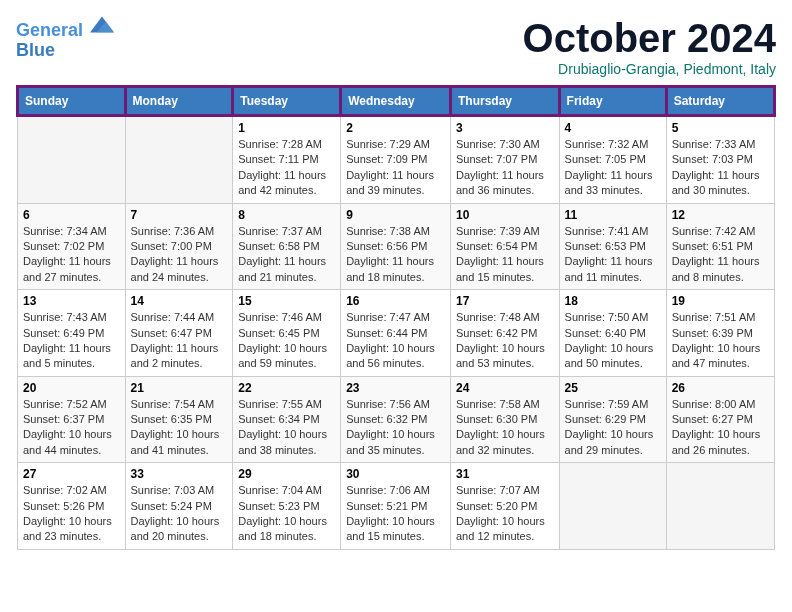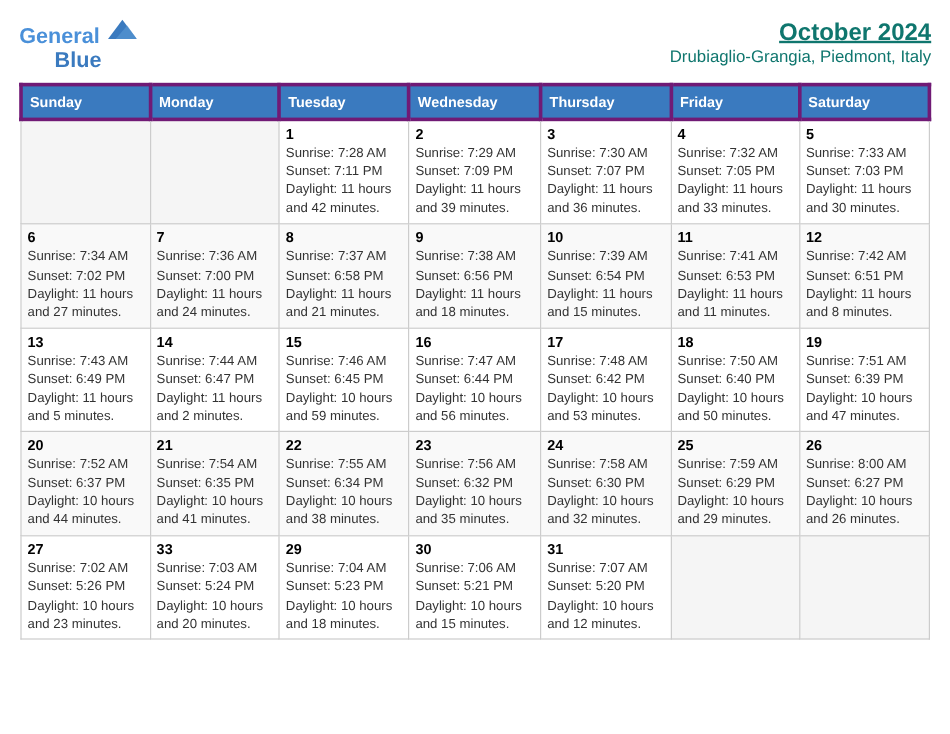--- a/index.html
+++ b/index.html
@@ -18,38 +18,36 @@
     }
     .logo {
       display: flex;
       align-items: center;
     }
     .logo-text {
       font-size: 18px;
       font-weight: bold;
       color: #333;
       line-height: 1.1;
-      text-align: center;
     }
     .logo-text span {
       color: #4a90d9;
     }
     .logo-icon {
       width: 24px;
       height: 20px;
       margin-left: 2px;
     }
     .title-section {
       text-align: right;
     }
     .month-title {
-      font-size: 20px;
-      font-weight: bold;
-      color: #0f766e;
-      text-decoration: underline;
+      font-size: 40px;
+      font-weight: bold;
+      color: #0f172a;
     }
     .location {
       font-size: 14px;
       color: #0f766e;
     }
     table {
       width: 100%;
       border-collapse: collapse;
       font-size: 11px;
     }

